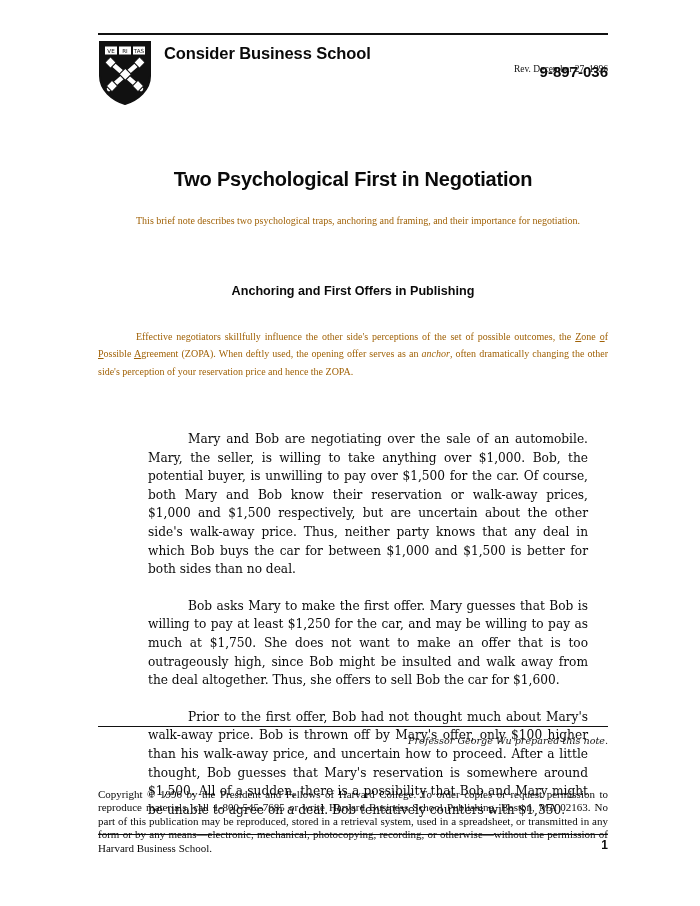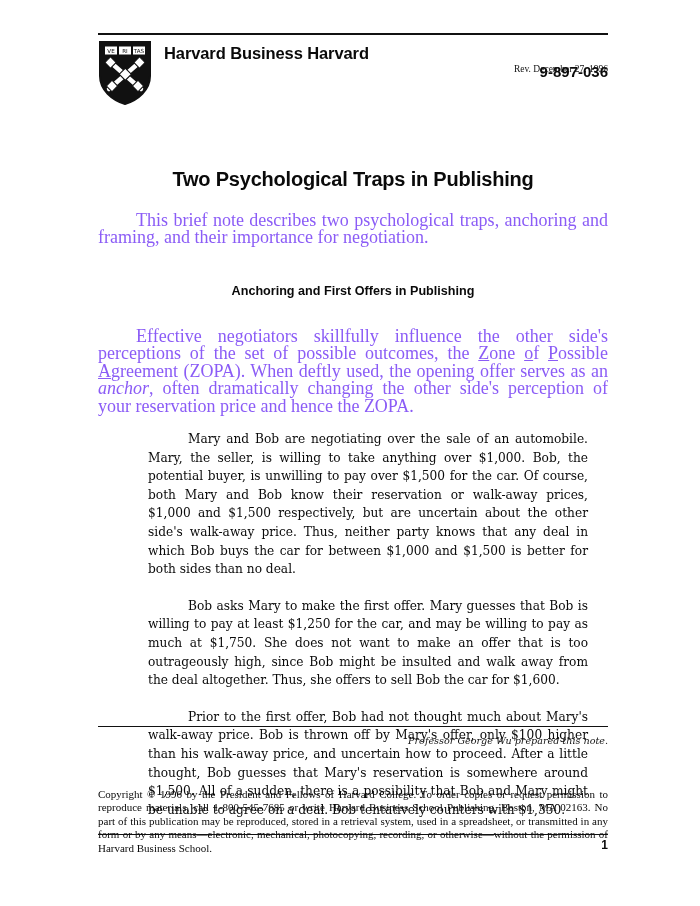--- a/index.html
+++ b/index.html
@@ -108,24 +108,24 @@
     font-size: 12.6px;
     color: #0a0a0a;
   }
 
   
   .body-block {
     position: absolute;
     left: 0;
     width: 510px;
     font-family: "Liberation Serif", "DejaVu Serif", serif;
-    font-size: 18px;
+    font-size: 10px;
     line-height: 17.4px;
     text-align: justify;
-    color: #8b5cf6;
+    color: #a16207;
   }
   .body-block p {
     margin: 0;
     text-indent: 38px;
   }
   .p-intro { top: 212px; }
   .p-effective { top: 328px; }
   .p-consider { top: 392px; }
 
   
@@ -225,28 +225,28 @@
           <g fill="#ffffff" stroke="#111111" stroke-width="1.1">
             <rect x="8.5" y="18.5" width="8" height="8" transform="rotate(45 12.5 22.5)"></rect>
             <rect x="37.5" y="18.5" width="8" height="8" transform="rotate(45 41.5 22.5)"></rect>
             <rect x="23" y="30" width="8.6" height="8.6" transform="rotate(45 27.3 34.3)"></rect>
             <rect x="10" y="42" width="8" height="8" transform="rotate(45 14 46)"></rect>
             <rect x="36" y="42" width="8" height="8" transform="rotate(45 40 46)"></rect>
           </g>
         </svg>
       </div>
 
-      <div class="school-name">Harvard Business Harvard</div>
+      <div class="school-name">Consider Business School</div>
 
       <div class="case-no">9-897-036</div>
 
       <div class="rev-date">Rev. December 27, 1996</div>
     </div>
 
-    <div class="doc-title">Two Psychological Traps in Publishing</div>
+    <div class="doc-title">Two Psychological First in Negotiation</div>
 
     <div class="body-block p-intro">
       <p>This brief note describes two psychological traps, anchoring and framing, and their importance for negotiation.</p>
     </div>
 
     <div class="section-head">Anchoring and First Offers in Publishing</div>
 
     <div class="body-block p-effective">
       <p><span>Effective negotiators skillfully influence the other side's perceptions of the set of possible outcomes, the </span><span class="u">Z</span><span>one </span><span class="u">o</span><span>f </span><span class="u">P</span><span>ossible </span><span class="u">A</span><span>greement</span><span> (ZOPA).  When deftly used, the opening offer serves as an </span><span class="it">anchor</span><span>, often dramatically changing the other side's perception of your reservation price and hence the ZOPA.</span></p>
     </div>

